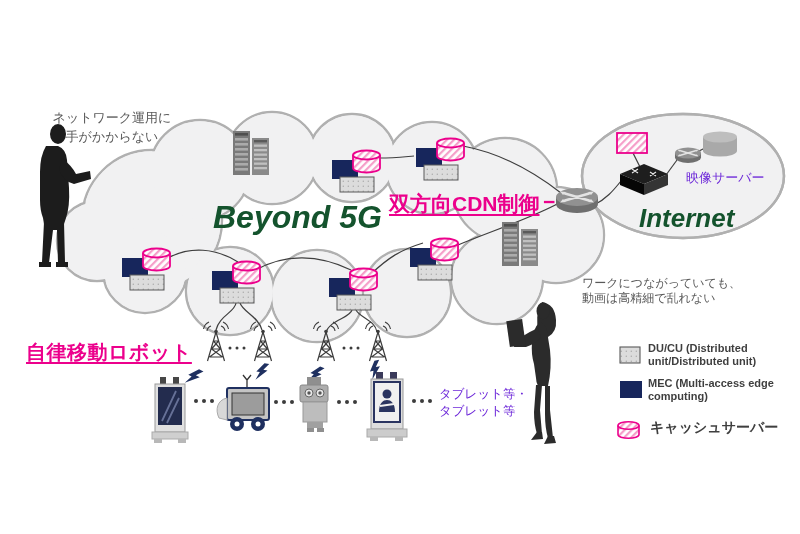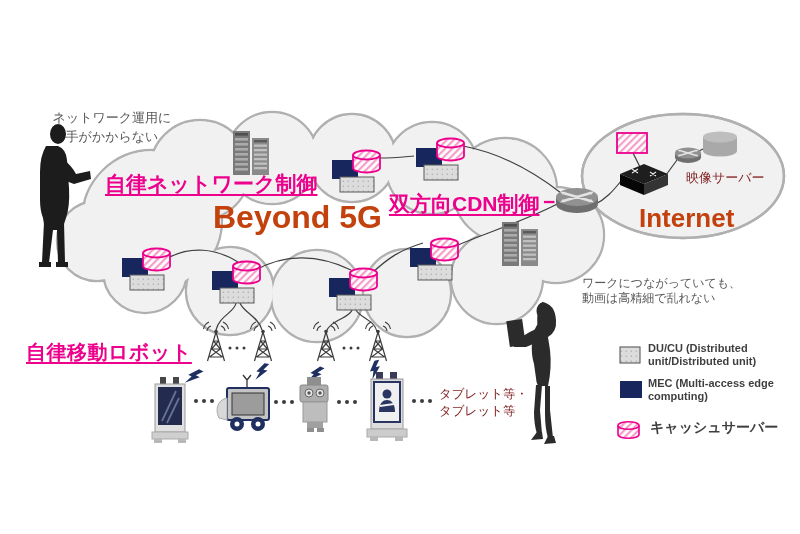--- a/index.html
+++ b/index.html
@@ -2,23 +2,23 @@
 <html><head>
 <meta charset="utf-8">
 <style>
   html,body{margin:0;padding:0;background:#fff;}
   #stage{position:relative;width:800px;height:490px;background:#ffffff;overflow:hidden;
          font-family:"Liberation Sans",sans-serif;}
   #stage svg{position:absolute;left:0;top:0;}
   .txt{position:absolute;white-space:nowrap;}
   .pink{color:#EC008C;font-weight:bold;}
   .underl{text-decoration:underline;text-decoration-thickness:2px;text-underline-offset:3px;}
-  .title{position:absolute;color:#c2410c;font-weight:bold;white-space:nowrap;}
+  .title{position:absolute;color:#14532d;font-weight:bold;white-space:nowrap;font-style:italic;}
   .note{position:absolute;color:#595959;font-size:13px;line-height:19px;text-align:center;}
-  .gray-note{position:absolute;color:#7f1d1d;font-size:12.5px;line-height:17px;white-space:nowrap;}
+  .gray-note{position:absolute;color:#6d28d9;font-size:12.5px;line-height:17px;white-space:nowrap;}
   .med-note{position:absolute;color:#595959;font-size:12px;line-height:14.5px;white-space:nowrap;}
   .legend-label{position:absolute;color:#3F3F3F;font-weight:bold;font-size:11px;line-height:13px;white-space:nowrap;}
 </style>
 </head>
 <body>
 
 <div id="stage">
 
 <svg width="800" height="534" viewBox="0 0 800 534">
   <defs>
@@ -258,21 +258,20 @@
     <path d="M0,4.5 v9 a10.5,3.8 0 0 0 21,0 v-9" fill="url(#hatch)" stroke="#EC008C" stroke-width="1.6"></path>
     <ellipse cx="10.5" cy="4.5" rx="10.5" ry="3.8" fill="url(#hatch)" stroke="#EC008C" stroke-width="1.6"></ellipse>
   </g>
 </svg>
 
 <div class="note" style="left:36px;top:108px;width:152px;">
   <div>ネットワーク運用に</div>
   <div>手がかからない</div>
 </div>
 
-<div class="txt pink underl" style="left:105px;top:170px;font-size:21px;">自律ネットワーク制御</div>
 
 <div class="title" style="left:213px;top:199px;font-size:32px;">Beyond 5G</div>
 
 <div class="txt pink underl" style="left:389px;top:190px;font-size:21px;">双方向CDN制御</div>
 <div class="txt pink" style="left:543px;top:190px;font-size:21px;">−</div>
 
 <div class="txt pink underl" style="left:26px;top:339px;font-size:20px;letter-spacing:0.5px;">自律移動ロボット</div>
 
 <div class="title" style="left:639px;top:203px;font-size:26px;">Internet</div>
 <div class="gray-note" style="left:686px;top:169px;font-size:13px;">映像サーバー</div>

